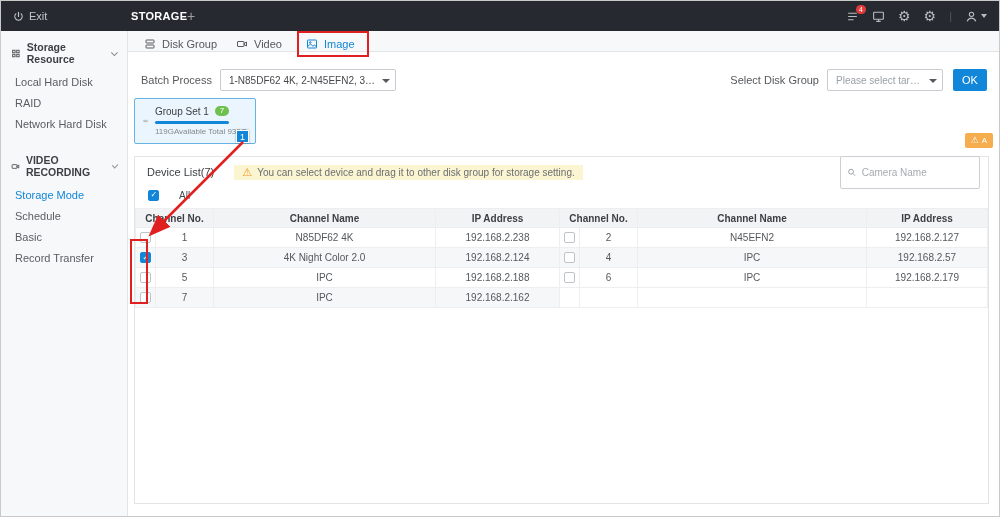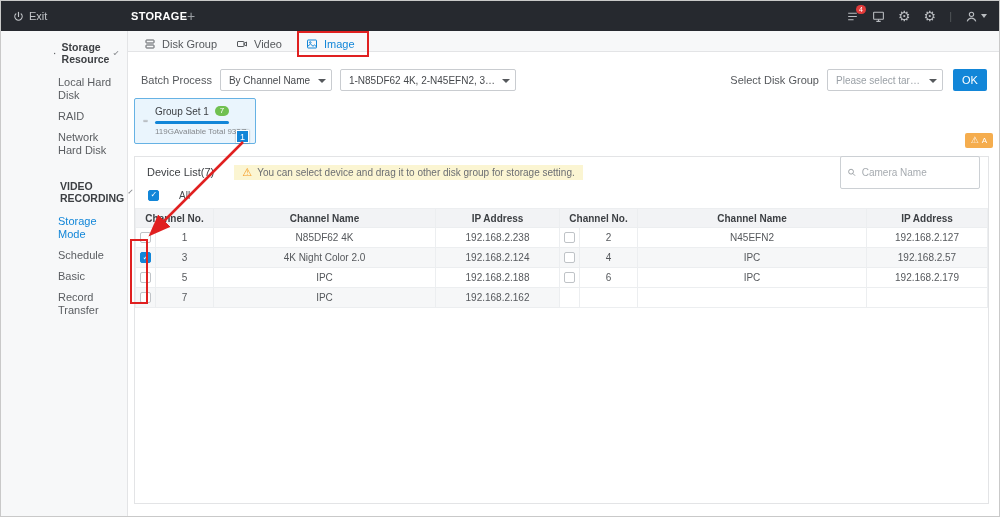--- a/index.html
+++ b/index.html
@@ -12,21 +12,21 @@
   .topbar-title { position:absolute; left:130px; top:0; height:30px; display:flex; align-items:center; color:#fff; font-weight:bold; letter-spacing:.3px; }
   .topbar-plus { position:absolute; left:186px; top:0; height:30px; display:flex; align-items:center; color:#9da1a6; font-size:14px; cursor:pointer; }
   .top-icons { position:absolute; right:12px; top:0; height:30px; display:flex; align-items:center; gap:13px; color:#b9bcc0; }
   .top-icons .ic { position:relative; display:flex; align-items:center; cursor:pointer; }
   .badge { position:absolute; top:-5px; right:-7px; background:#e23b3b; color:#fff; font-size:7px; line-height:9px; border-radius:6px; padding:0 3px; }
   .divider { color:#55585c; }
   .gear { font-size:14px; line-height:14px; }
   .caret-dn { width:0; height:0; border-left:3.5px solid transparent; border-right:3.5px solid transparent; border-top:4px solid #b9bcc0; margin-left:3px; }
 
   
-  .sidebar { position:absolute; left:0; top:30px; width:127px; height:487px; background:#f7f8f9; border-right:1px solid #e3e4e6; font-size:11px; color:#5a5d61;padding-left:43px; }
+  .sidebar { position:absolute; left:0; top:30px; width:127px; height:487px; background:#f7f8f9; border-right:1px solid #e3e4e6; font-size:11px; color:#5a5d61; }
   .side-section { display:flex; align-items:center; gap:6px; padding:10px 10px 7px 10px; color:#3c3f43; font-weight:bold; font-size:10.5px; cursor:pointer; }
   .chev { width:5px; height:5px; border-right:1.5px solid #8a8d91; border-bottom:1.5px solid #8a8d91; transform:rotate(45deg); margin-left:auto; margin-top:-2px; }
   .side-item { padding:4px 10px 4px 14px; cursor:pointer; line-height:13px; }
   .side-item.active { color:#1286d8; }
   .sec2 { margin-top:9px; }
 
   
   .tabbar { position:absolute; left:127px; top:30px; right:0; height:21px; background:#f7f8f9; border-bottom:1px solid #e3e4e6; font-size:11px; color:#55585c; }
   .tab { position:absolute; top:0; height:26px; display:flex; align-items:center; gap:6px; cursor:pointer; }
   .tab.active { color:#1286d8; }
@@ -170,24 +170,20 @@
           <rect x="3" y="4" width="18" height="16" rx="1"></rect>
           <circle cx="8.5" cy="9" r="1.6"></circle>
           <path d="M3 17l6-5 5 4.5 3-2.5 4 3.5"></path>
         </svg>
       <span>Image</span>
     </div>
   </div>
 
   <div class="toolbar">
     <span>Batch Process</span>
-    <div class="dd dd1">
-        <span>By Channel Name</span>
-        <span class="caret"></span>
-      </div>
     <div class="dd dd2">
         <span>1-N85DF62 4K, 2-N45EFN2, 3-4K Night Co...</span>
         <span class="caret"></span>
       </div>
     <div class="spacer"></div>
     <span>Select Disk Group</span>
     <div class="dd dd3 ph">
         <span>Please select target disk ...</span>
         <span class="caret"></span>
       </div>

